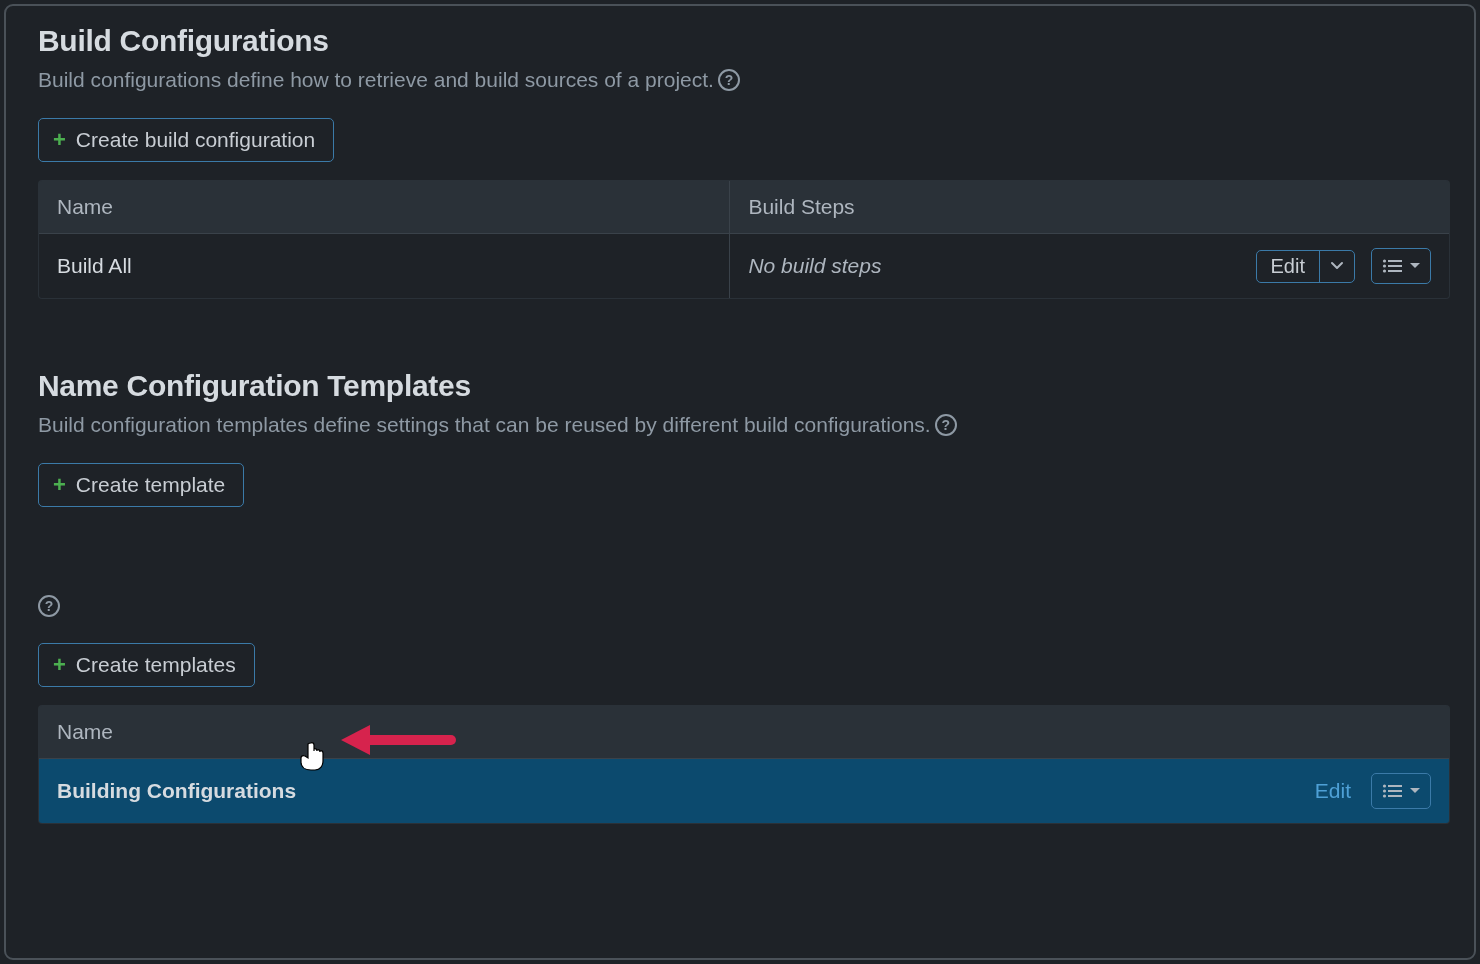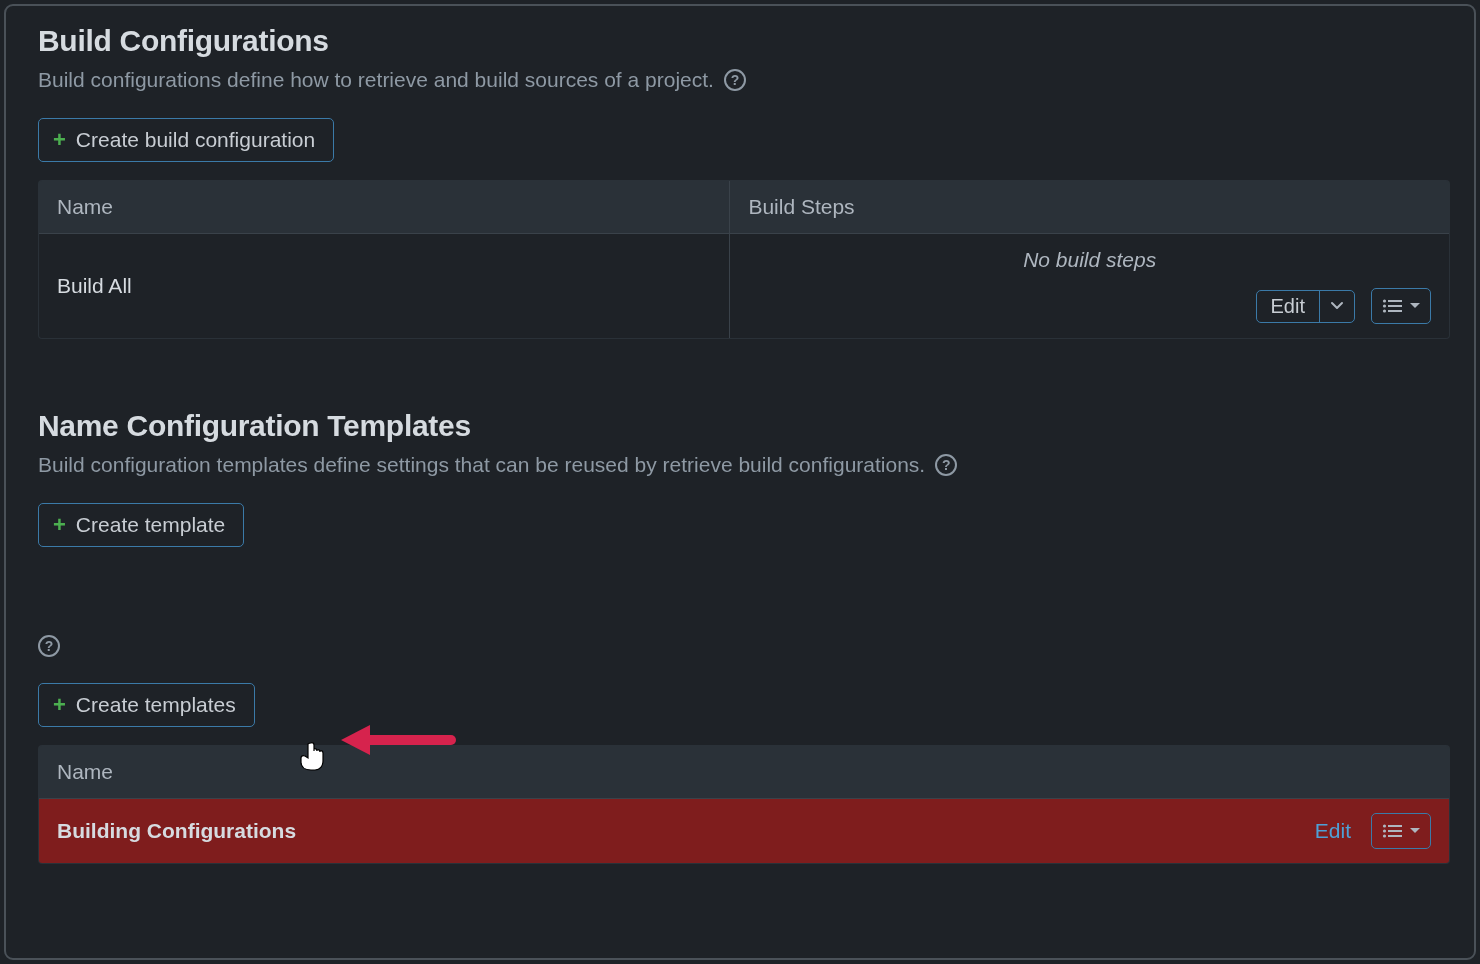--- a/index.html
+++ b/index.html
@@ -35,21 +35,21 @@
       color: #d6dbe0;
       margin-bottom: 10px;
       letter-spacing: -0.3px;
     }
     .section-desc {
       font-size: 21px;
       color: #8e99a4;
       margin-bottom: 26px;
       display: flex;
       align-items: center;
-      gap: 10px;
+      gap: 4px;
     }
     .help-icon {
       display: inline-flex;
       align-items: center;
       justify-content: center;
       width: 22px;
       height: 22px;
       border: 2px solid #8e99a4;
       border-radius: 50%;
       font-size: 14px;
@@ -112,21 +112,20 @@
     }
     .no-steps {
       font-style: italic;
       color: #aeb6bf;
     }
     .row-actions-cell {
       display: flex;
       align-items: center;
       justify-content: space-between;
       gap: 16px;
-      flex-direction: column;
     }
     .row-actions-right {
       display: flex;
       align-items: center;
       gap: 16px;
       margin-left: auto;
     }
     .edit-split {
       display: inline-flex;
       border: 1.5px solid #3b7aa8;
@@ -191,21 +190,21 @@
       font-size: 21px;
       font-weight: 400;
       color: #aeb6bf;
       padding: 14px 18px;
       background: #2a3138;
       border-bottom: 1px solid #3a424a;
     }
     .sub-table td {
       font-size: 21px;
       padding: 14px 18px;
-      background: #7f1d1d;
+      background: #0c4a6e;
     }
     .sub-row {
       display: flex;
       align-items: center;
       justify-content: space-between;
     }
     .sub-row-name {
       font-weight: 700;
       color: #d6dbe0;
     }
@@ -288,21 +287,21 @@
             </div>
           </td>
         </tr>
       </tbody>
     </table>
   </div>
 
   <div class="section">
     <h2 class="section-title">Name Configuration Templates</h2>
     <div class="section-desc">
-      <span>Build configuration templates define settings that can be reused by retrieve build configurations.</span>
+      <span>Build configuration templates define settings that can be reused by different build configurations.</span>
       <span class="help-icon">?</span>
     </div>
     <button class="create-btn">
       <span class="plus-icon">+</span>
       <span>Create template</span>
     </button>
   </div>
 
   <div class="section" style="margin-bottom:0;">
     <div class="section-desc">

